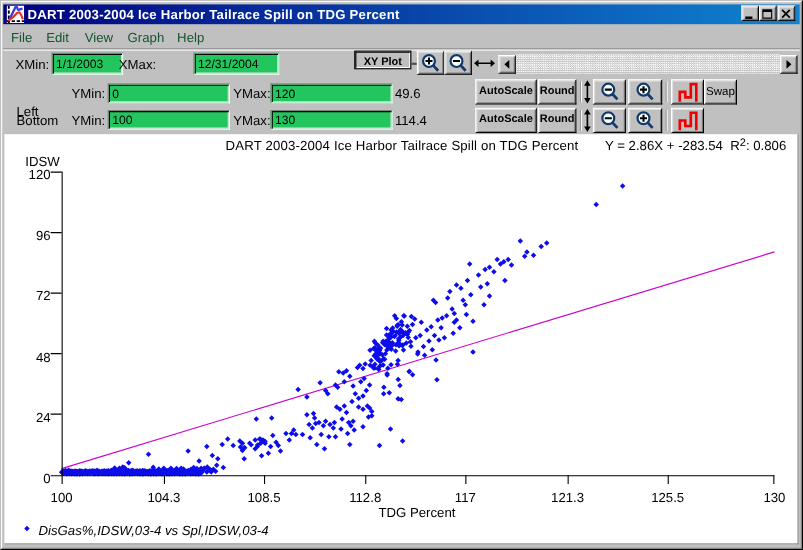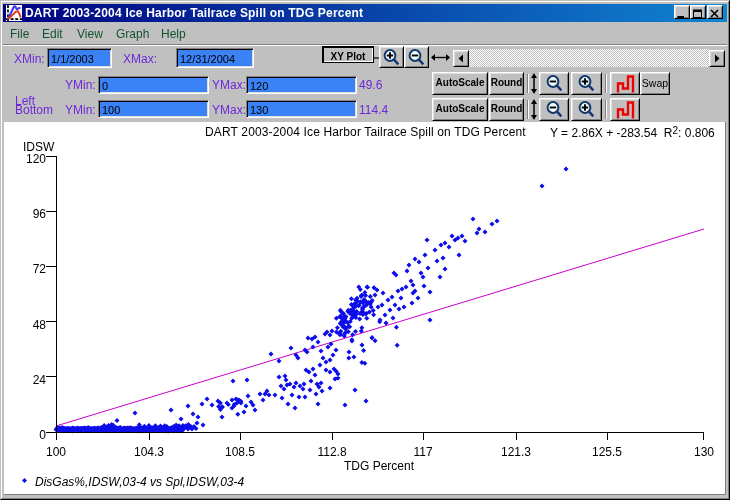--- a/index.html
+++ b/index.html
@@ -7,22 +7,22 @@
 .win { position:absolute; inset:0; background:#c0c0c0; border:1px solid; border-color:#c0c0c0 #000 #000 #c0c0c0; }
 .win2 { position:absolute; inset:0; border:1px solid; border-color:#fff #808080 #808080 #fff; }
 .titlebar { position:absolute; left:3px; top:4px; right:3px; height:18px;
   background:linear-gradient(to right,#000080,#1084d0); }
 .title-text { position:absolute; left:22px; top:2px; color:#fff; font-size:12px; font-weight:bold; white-space:nowrap; letter-spacing:0.2px;}
 .tbtn { position:absolute; top:1px; width:16px; height:14px; background:#c0c0c0;
   border:1px solid; border-color:#fff #000 #000 #fff; box-shadow:inset 1px 1px 0 #dfdfdf, inset -1px -1px 0 #808080; }
 .menubar { position:absolute; left:3px; top:22px; right:3px; height:21px; }
 .menubar span { position:absolute; top:5px; font-size:12px; color:#14532d; }
 .etch { position:absolute; left:3px; top:44px; right:3px; height:2px; border-top:1px solid #808080; border-bottom:1px solid #fff; }
-.lbl { position:absolute; font-size:12px; color:#6d28d9; white-space:nowrap; }
-.field { position:absolute; background:#3b82f6; border:1px solid; border-color:#808080 #fff #fff #808080; box-shadow: inset 1px 1px 0 #000, inset -1px -1px 0 #dfdfdf; font-size:12px; }
+.lbl { position:absolute; font-size:12px; color:#000000; white-space:nowrap; }
+.field { position:absolute; background:#22c55e; border:1px solid; border-color:#808080 #fff #fff #808080; box-shadow: inset 1px 1px 0 #000, inset -1px -1px 0 #dfdfdf; font-size:12px; }
 .field span { position:absolute; left:3px; top:2.5px; white-space:nowrap; font-size:11px; }
 .btn { position:absolute; background:#c0c0c0; border:1px solid; border-color:#fff #000 #000 #fff; box-shadow:inset 1px 1px 0 #dfdfdf, inset -1px -1px 0 #808080; font-size:10px; font-weight:bold; color:#000; text-align:center; }
 .btn-def { border:1px solid #000; box-shadow: inset 1px 1px 0 #000, inset -1px -1px 0 #fff; font-weight:bold; }
 .sep-v { position:absolute; width:2px; background:#fff; border-left:1px solid #808080; }
 .plot { position:absolute; left:4px; top:122px; right:4px; bottom:5px; background:#fff; border-right:1px solid #808080; border-bottom:1px solid #808080; }
 .ptxt { position:absolute; font-size:12px; color:#000; white-space:nowrap; }
 svg text { font-family:"Liberation Sans", sans-serif; }
 .track { position:absolute; background-image: conic-gradient(#fff 25%, #c0c0c0 0 50%, #fff 0 75%, #c0c0c0 0); background-size:2px 2px; }
 </style></head>
 <body>
@@ -63,21 +63,21 @@
   <span style="left:74px">View</span>
   <span style="left:113px">Graph</span>
   <span style="left:158px">Help</span>
 </div>
 <div class="etch"></div>
 
 <div class="lbl" style="left:14px;top:52px">XMin:</div>
 <div class="field" style="left:47px;top:48px;width:65px;height:20px">
     <span style="top:4px">1/1/2003</span>
   </div>
-<div class="lbl" style="left:123px;top:52px">XMax:</div>
+<div class="lbl" style="left:108px;top:52px">XMax:</div>
 <div class="field" style="left:176px;top:48px;width:78px;height:20px">
     <span style="top:4px">12/31/2004</span>
   </div>
 <div class="btn btn-def" style="left:322px;top:46px;width:52px;height:17px;line-height:19px">XY Plot</div>
 <div class="abs" style="left:374px;top:57px;width:5px;height:2px;background:#505050"></div>
 <div class="btn" style="left:379px;top:46px;width:25px;height:22px"><svg width="23" height="21" viewBox="0 0 23 21">
       <circle cx="10" cy="8.5" r="5.4" fill="#f4ffff" stroke="#14386b" stroke-width="2"></circle>
       <path d="M6.8 8.5h6.4M10 5.3v6.4" stroke="#000" stroke-width="1.9"></path>
       <path d="M14 12.7l4.3 4.6" stroke="#14386b" stroke-width="2.5"></path>
     </svg></div>

